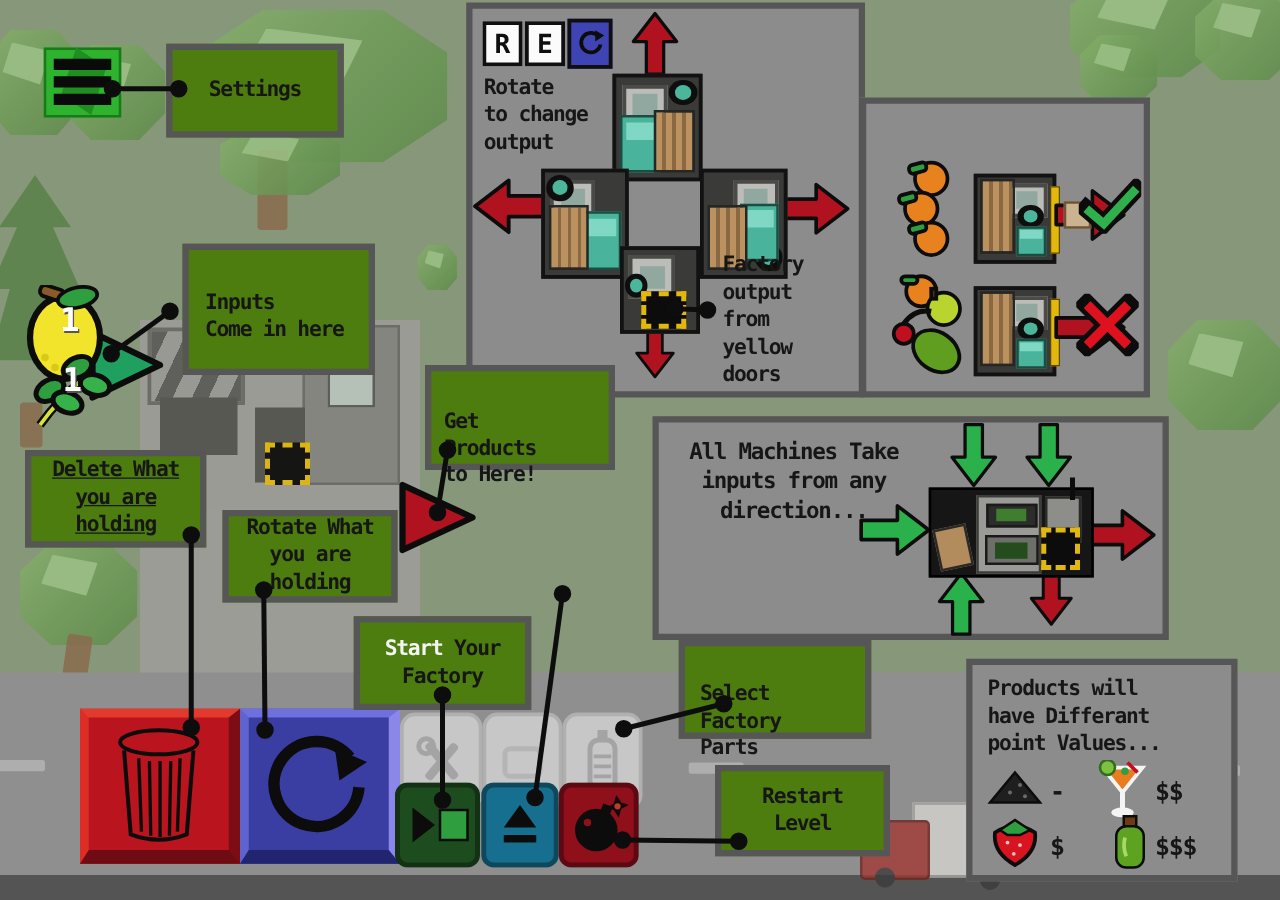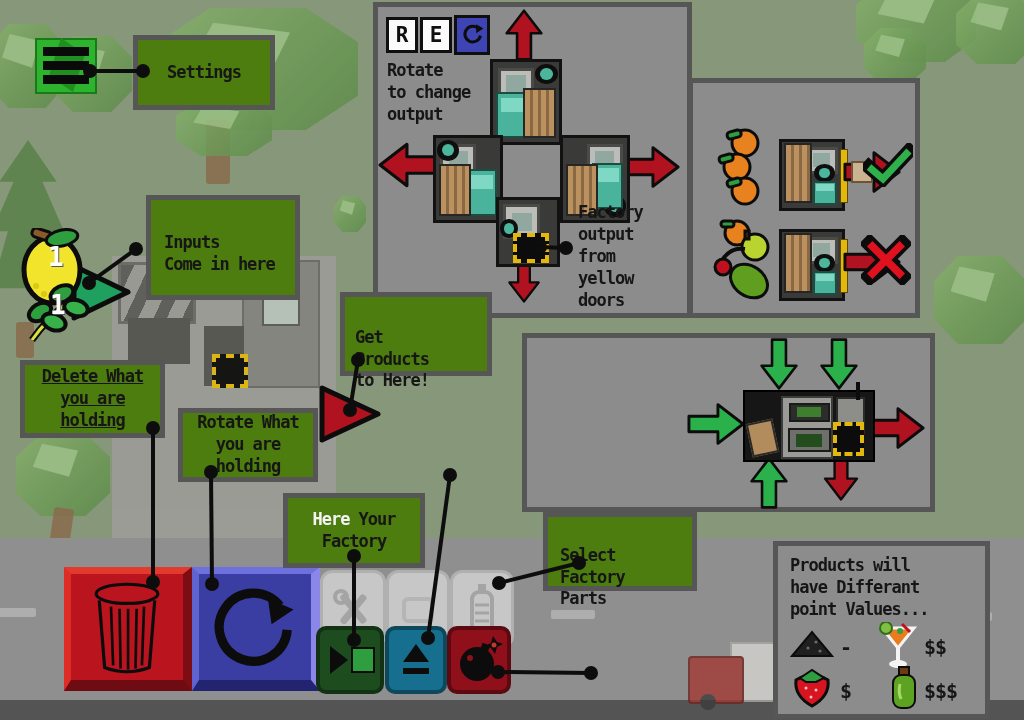--- a/index.html
+++ b/index.html
@@ -290,20 +290,23 @@
     <svg class="abs" style="left:150px;top:156px;" width="58" height="46" viewBox="0 0 60 46">
         <polygon points="2,15 32,15 32,3 58,23 32,43 32,31 2,31" fill="#b0121f" stroke="#0c0c0c" stroke-width="3" stroke-linejoin="round"></polygon>
       </svg>
     <svg class="abs" style="left:168px;top:152px;" width="50" height="50" viewBox="0 0 46 46">
       <path d="M8 8 L38 38 M38 8 L8 38" stroke="#0c0c0c" stroke-width="14" stroke-linecap="square"></path>
       <path d="M8 8 L38 38 M38 8 L8 38" stroke="#e0111e" stroke-width="7"></path>
     </svg>
   </div>
 
   <div class="abs panel" style="left:522px;top:333px;width:403px;height:169px;">
+    <div class="abs ptxt center" style="left:8px;top:12px;width:200px;font-size:18px;">All Machines Take
+inputs from any
+direction...</div>
     <svg class="abs" style="left:232px;top:-1px;" width="40" height="54" viewBox="0 0 46 60">
         <polygon points="15,2 15,32 3,32 23,58 43,32 31,32 31,2" fill="#2ab14c" stroke="#0c0c0c" stroke-width="3" stroke-linejoin="round"></polygon>
       </svg>
     <svg class="abs" style="left:292px;top:-1px;" width="40" height="54" viewBox="0 0 46 60">
         <polygon points="15,2 15,32 3,32 23,58 43,32 31,32 31,2" fill="#2ab14c" stroke="#0c0c0c" stroke-width="3" stroke-linejoin="round"></polygon>
       </svg>
     <svg class="abs" style="left:160px;top:62px;" width="58" height="48" viewBox="0 0 60 46">
         <polygon points="2,15 32,15 32,3 58,23 32,43 32,31 2,31" fill="#2ab14c" stroke="#0c0c0c" stroke-width="3" stroke-linejoin="round"></polygon>
       </svg>
     <svg class="abs" style="left:222px;top:118px;" width="40" height="54" viewBox="0 0 46 60">
@@ -320,21 +323,21 @@
       <div class="console">
           <div class="scr1"></div>
           <div class="scr2"></div>
         </div>
       <div class="hopper"></div>
         <div class="lever"></div>
       <div class="ydoor hazdoor"></div>
     </div>
   </div>
 
-  <div class="abs panel" style="left:773px;top:527px;width:207px;height:168px;margin-top:14px;">
+  <div class="abs panel" style="left:773px;top:527px;width:207px;height:168px;">
     <div class="abs ptxt" style="left:12px;top:8px;width:190px;font-size:17px;">Products will
 have Differant
 point Values...</div>
     <svg class="abs" style="left:12px;top:84px;" width="44" height="28" viewBox="0 0 44 28">
       <polygon points="2,26 22,2 42,26" fill="#1f1f1f" stroke="#0c0c0c" stroke-width="2"></polygon>
       <circle cx="18" cy="18" r="1.6" fill="#6a6a6a"></circle>
         <circle cx="26" cy="12" r="1.6" fill="#6a6a6a"></circle>
         <circle cx="30" cy="21" r="1.6" fill="#6a6a6a"></circle>
     </svg>
     <div class="abs ptxt" style="left:62px;top:88px;font-size:20px;">-</div>
@@ -444,27 +447,31 @@
     <span>Delete What
 you are
 holding</span>
   </div>
   <div class="abs tbox center" style="left:178px;top:408px;width:130px;height:64px;">
     <span>Rotate What
 you are
 holding</span>
   </div>
   <div class="abs tbox center" style="left:283px;top:493px;width:132px;height:65px;">
-    <span><span class="white">Here</span><span> Your
+    <span><span class="white">Start</span><span> Your
 Factory</span></span>
   </div>
   <div class="abs tbox" style="left:543px;top:512px;width:132px;height:63px;padding:6px 0 0 12px;">
     <span>Select
  Factory
   Parts</span>
+  </div>
+  <div class="abs tbox center" style="left:572px;top:612px;width:130px;height:63px;">
+    <span>Restart
+Level</span>
   </div>
 
   <svg id="wires" width="1024" height="720" viewBox="0 0 1024 720">
     <g stroke="#0d0d0d" stroke-width="4" fill="#0d0d0d">
       <line x1="90" y1="71" x2="143" y2="71"></line> 
         <circle cx="90" cy="71" r="5"></circle>
         <circle cx="143" cy="71" r="5"></circle>
       <line x1="136" y1="249" x2="89" y2="283"></line>
         <circle cx="136" cy="249" r="5"></circle>
         <circle cx="89" cy="283" r="5"></circle>

